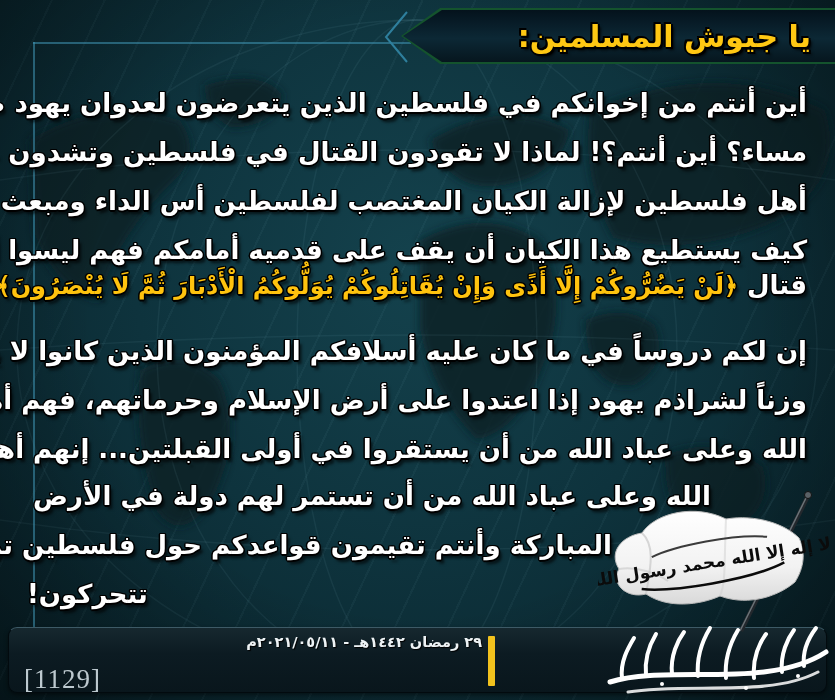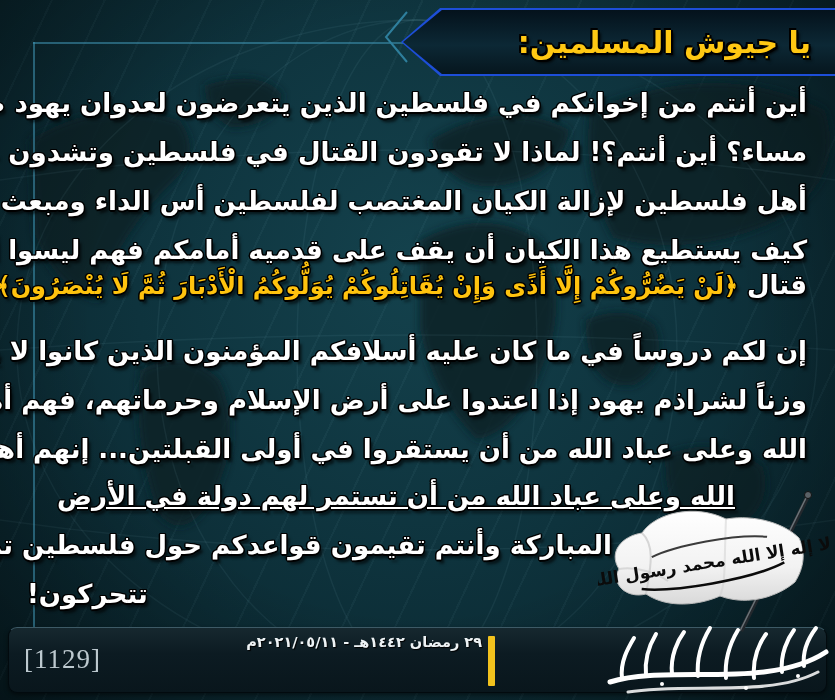--- a/index.html
+++ b/index.html
@@ -19,22 +19,22 @@
     background:radial-gradient(ellipse at 50% 45%, rgba(0,0,0,0) 55%, rgba(0,0,0,.38) 100%);
   }
   .mapsvg{position:absolute;inset:0;z-index:2;}
 
   
   .frame-left{position:absolute;left:33px;top:42px;width:2px;height:586px;background:rgba(64,150,180,.55);z-index:4;}
   .frame-top{position:absolute;left:33px;top:42px;width:378px;height:2px;background:rgba(64,150,180,.55);z-index:4;}
 
   
   .banner-outline{
-    position:absolute;top:8px;right:0;left:401px;height:68px;z-index:5;
-    background:#1d4ed8;
+    position:absolute;top:8px;right:0;left:401px;height:56px;z-index:5;
+    background:#14532d;
     clip-path:polygon(0 50%, 9% 0, 100% 0, 100% 100%, 9% 100%);
   }
   .banner-fill{
     position:absolute;inset:2px 0 2px 2px;
     background:linear-gradient(180deg,#04121c 0%,#0c2835 55%,#06161e 100%);
     clip-path:polygon(0 50%, 9% 0, 100% 0, 100% 100%, 9% 100%);
     display:flex;align-items:center;justify-content:flex-start;
   }
   .banner-title{
     width:100%;text-align:right;padding-left:0;padding-right:24px;box-sizing:border-box;
@@ -48,36 +48,36 @@
   .tline{
     position:absolute;right:0;left:0;height:46px;line-height:46px;
     font-size:26px;font-weight:bold;color:#ffffff;direction:rtl;
     text-align:justify;text-align-last:justify;-moz-text-align-last:justify;
     white-space:nowrap;
     text-shadow:-1.5px 0 #000,1.5px 0 #000,0 -1.5px #000,0 1.5px #000,-1px -1px #000,1px 1px #000,1px -1px #000,-1px 1px #000,3px 4px 3px rgba(0,0,0,.65);
   }
   .tline .verse{color:#ffc30e;font-size:24px;}
   .t1{top:6px;}  .t2{top:55px;}  .t3{top:104px;} .t4{top:153px;}
   .t5{top:188px;}.t6{top:254px;} .t7{top:303px;} .t8{top:352px;}
-  .t9{top:399px;left:70px;right:72px;text-decoration:underline;}
+  .t9{top:399px;left:70px;right:96px;}
   .t10{top:448px;left:185px;right:195px;}
   .t11{top:497px;left:auto;right:600px;width:180px;text-align:left;text-align-last:left;margin-left:29px;-moz-text-align-last:left;}
 
   
   .flagsvg{position:absolute;left:598px;top:486px;width:237px;height:214px;z-index:9;}
 
   
   .footer-bar{
     position:absolute;left:8px;right:8px;top:627px;height:64px;z-index:7;
     background:linear-gradient(180deg,#16282f 0%,#0c1b22 40%,#09161c 100%);
     border:1px solid #020a0e;border-top:1px solid #3d5a66;border-radius:9px;
     box-shadow:0 2px 4px rgba(0,0,0,.5);
   }
   .issue-number{
-    position:absolute;left:24px;top:644px;z-index:8;
+    position:absolute;left:24px;top:664px;z-index:8;
     font-family:"Liberation Serif", serif;font-size:27px;color:#bdc9cf;letter-spacing:1px;
     direction:ltr;
   }
   .accent-rule{position:absolute;left:488px;top:636px;width:7px;height:50px;background:#f2c21d;z-index:8;border-radius:1px;}
   .footer-caption{
     position:absolute;left:88px;width:394px;top:633px;z-index:8;
     direction:rtl;text-align:right;color:#eef3f5;font-size:14.5px;font-weight:bold;line-height:18px;
     text-shadow:1px 1px 1px #000;
   }
   .footer-caption .cap-line{display:block;}

